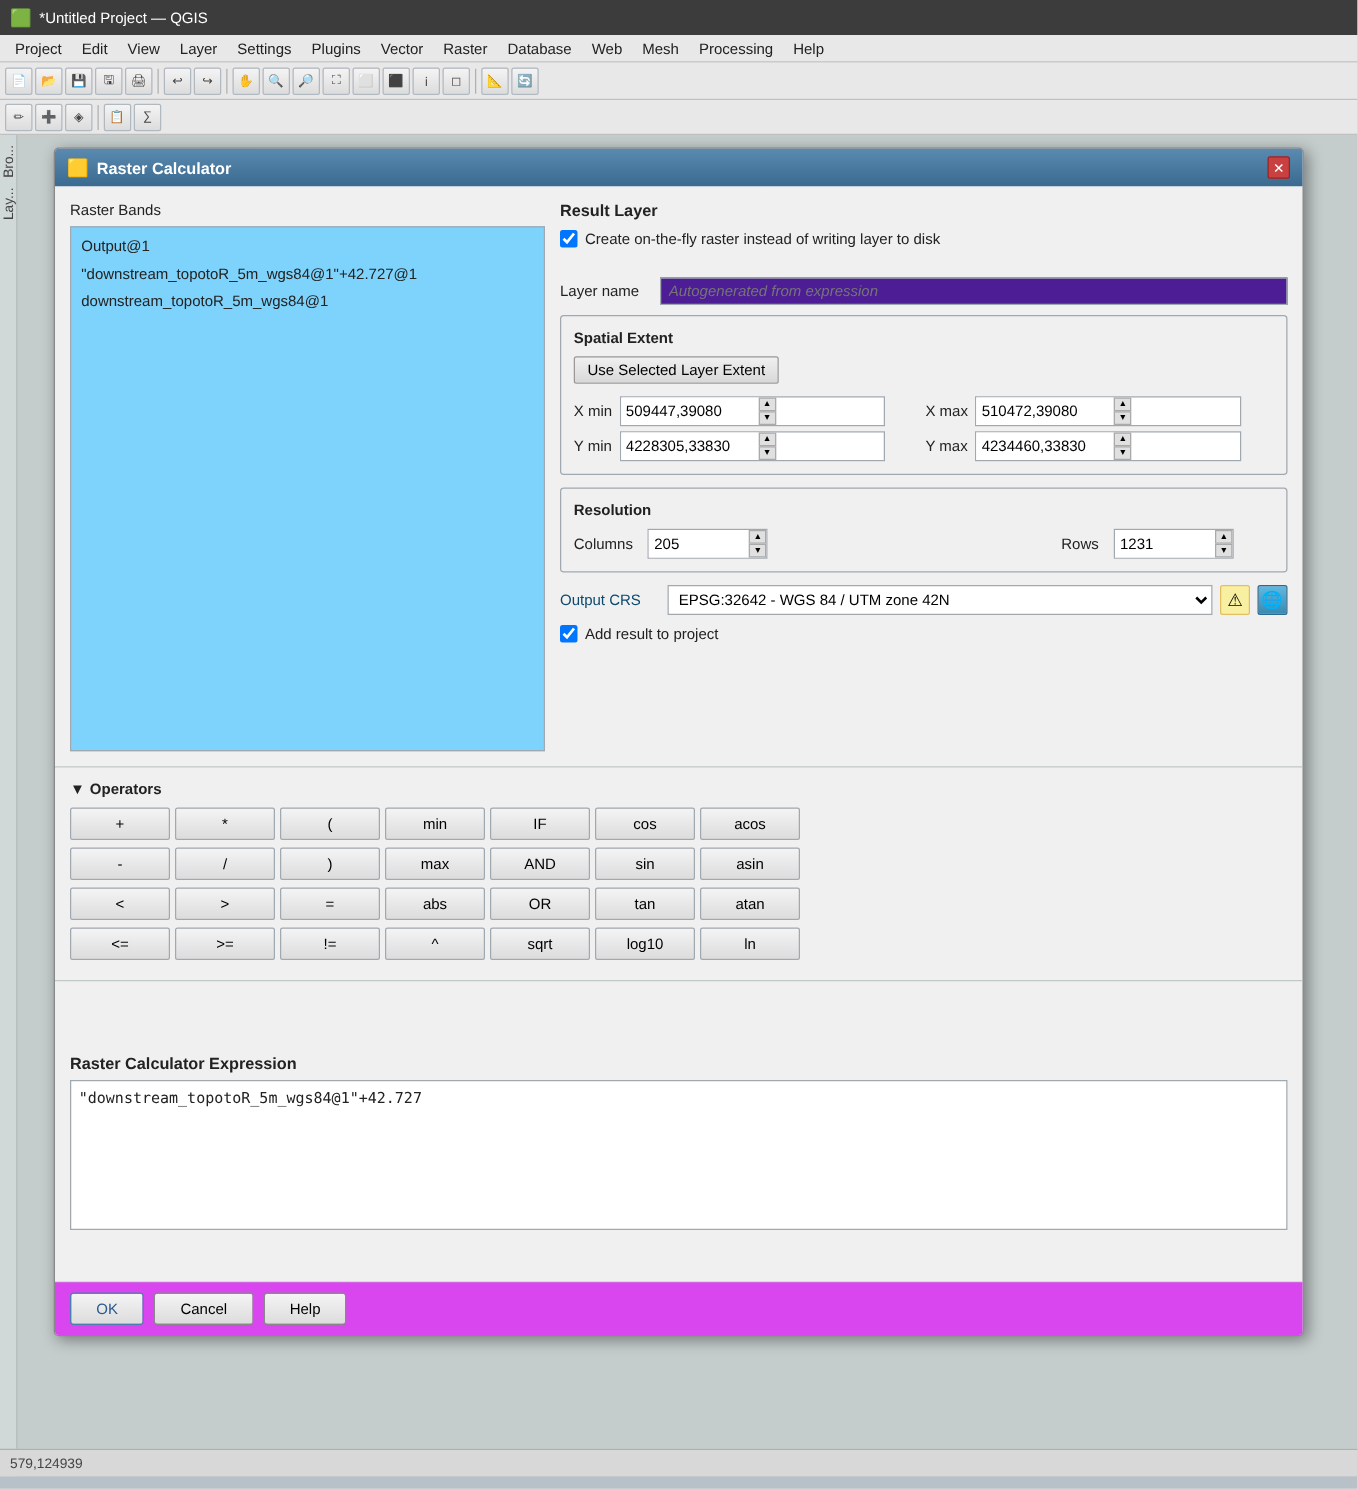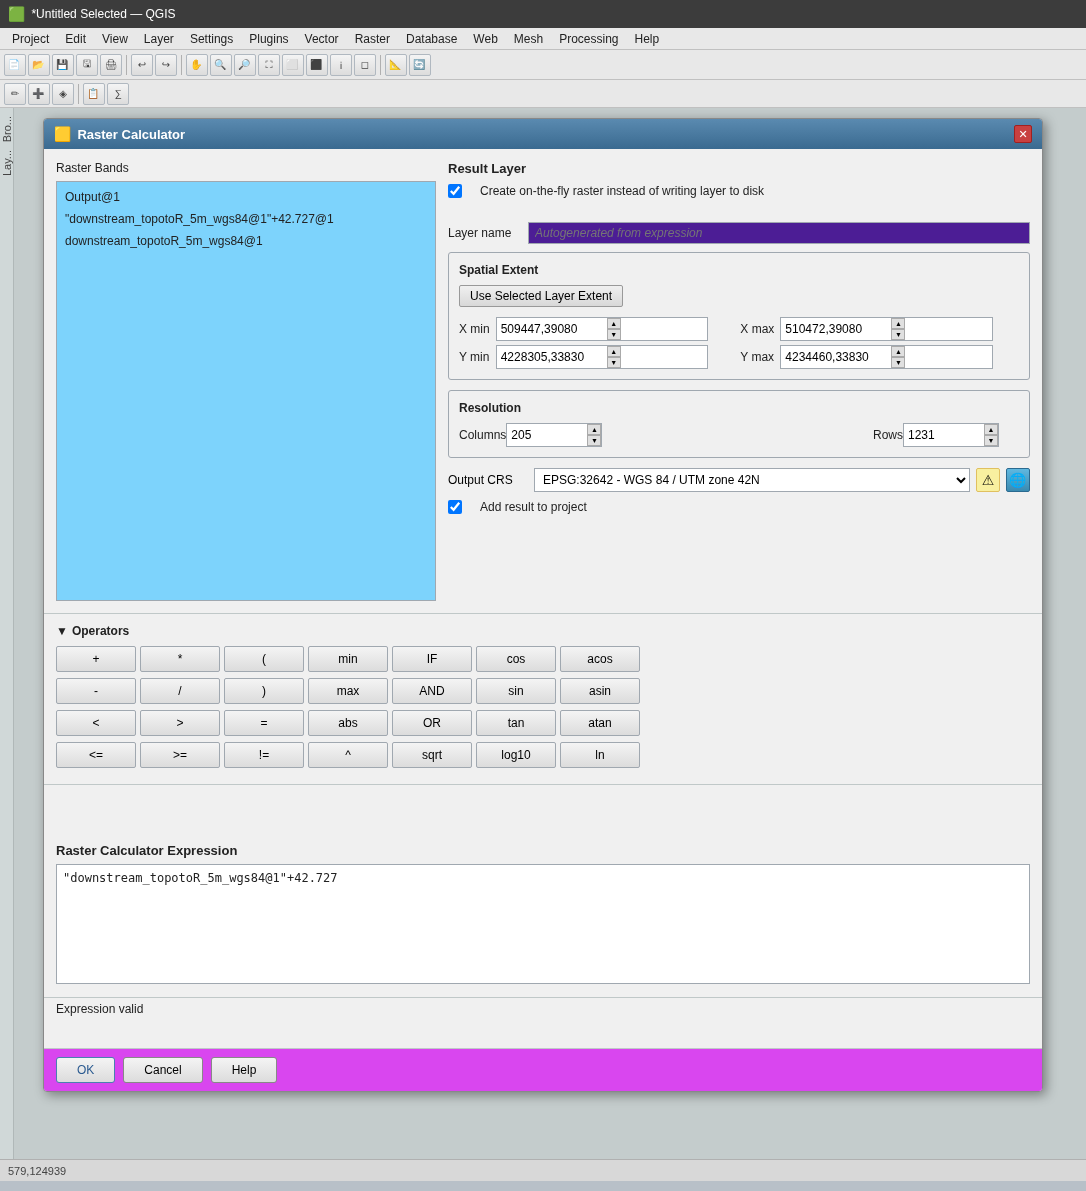--- a/index.html
+++ b/index.html
@@ -191,21 +191,21 @@
     .result-section-header {
       font-size: 13px;
       font-weight: bold;
       color: #222;
       margin-bottom: 8px;
     }
 
     .checkbox-row {
       display: flex;
       align-items: center;
-      gap: 18px;
+      gap: 6px;
       margin-bottom: 10px;
     }
     .checkbox-row input[type=checkbox] {
       width: 14px; height: 14px;
     }
     .checkbox-label {
       font-size: 12px;
       color: #222;
     }
 
@@ -296,21 +296,21 @@
     }
 
     .output-crs-row {
       display: flex;
       align-items: center;
       gap: 6px;
       margin-bottom: 8px;
     }
     .output-crs-label {
       font-size: 12px;
-      color: #000000;
+      color: #0c4a6e;
       width: 80px;
     }
     .crs-select {
       flex: 1;
       height: 24px;
       border: 1px solid #a0a8b0;
       background: white;
       padding: 0 4px;
       font-size: 12px;
     }
@@ -435,21 +435,21 @@
       padding: 0 8px;
       font-size: 11px;
       color: #444;
     }
   </style>
 </head>
 <body>
 
 <div class="qgis-titlebar">
   <span class="title-icon">🟩</span>
-  <span>*Untitled Selected — QGIS</span>
+  <span>*Untitled Project — QGIS</span>
 </div>
 
 <div class="menu-bar">
   <span class="menu-item">Project</span>
   <span class="menu-item">Edit</span>
   <span class="menu-item">View</span>
   <span class="menu-item">Layer</span>
   <span class="menu-item">Settings</span>
   <span class="menu-item">Plugins</span>
   <span class="menu-item">Vector</span>
@@ -578,21 +578,21 @@
                   <div class="spinner-btn">▲</div>
                   <div class="spinner-btn">▼</div>
                 </div>
               </div>
               <span style="width:20px"></span>
             </div>
           </div>
 
           <div class="section-box">
             <div class="section-box-title">Resolution</div>
-            <div style="display:flex; align-items:center; gap:0;">
+            <div style="display:flex; align-items:center; gap:12px;">
               <span class="extent-label">Columns</span>
               <div class="extent-input-wrap">
                 <input type="text" class="extent-input" style="width: 80px;" value="205">
                 <div class="spinner-btns">
                   <div class="spinner-btn">▲</div>
                   <div class="spinner-btn">▼</div>
                 </div>
               </div>
               <span style="flex:1"></span>
               <span class="extent-label">Rows</span>
@@ -667,23 +667,20 @@
           <button class="op-btn">ln</button>
           <span></span>
         </div>
       </div>
 
       <div class="expression-section">
         <div class="expression-header">Raster Calculator Expression</div>
         <textarea class="expression-box" style="">"downstream_topotoR_5m_wgs84@1"+42.727</textarea>
       </div>
 
-      <div class="status-bar">
-        <span>Expression valid</span>
-      </div>
 
       <div class="dialog-footer">
         <button class="footer-btn primary">OK</button>
         <button class="footer-btn">Cancel</button>
         <button class="footer-btn">Help</button>
       </div>
 
     </div>
   </div>
 

